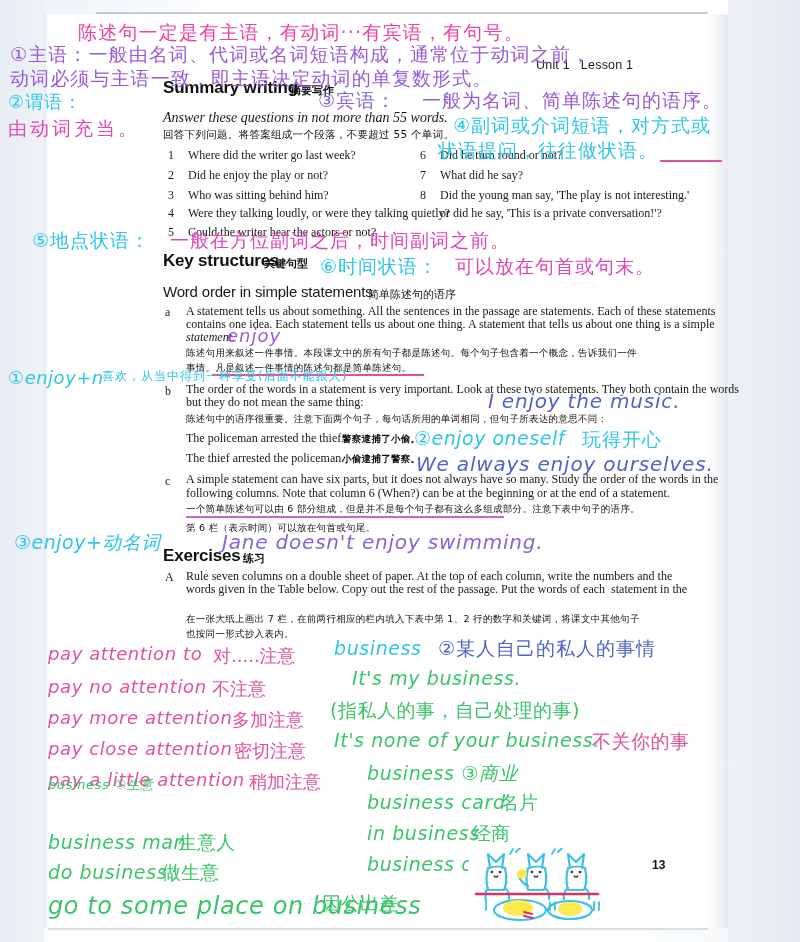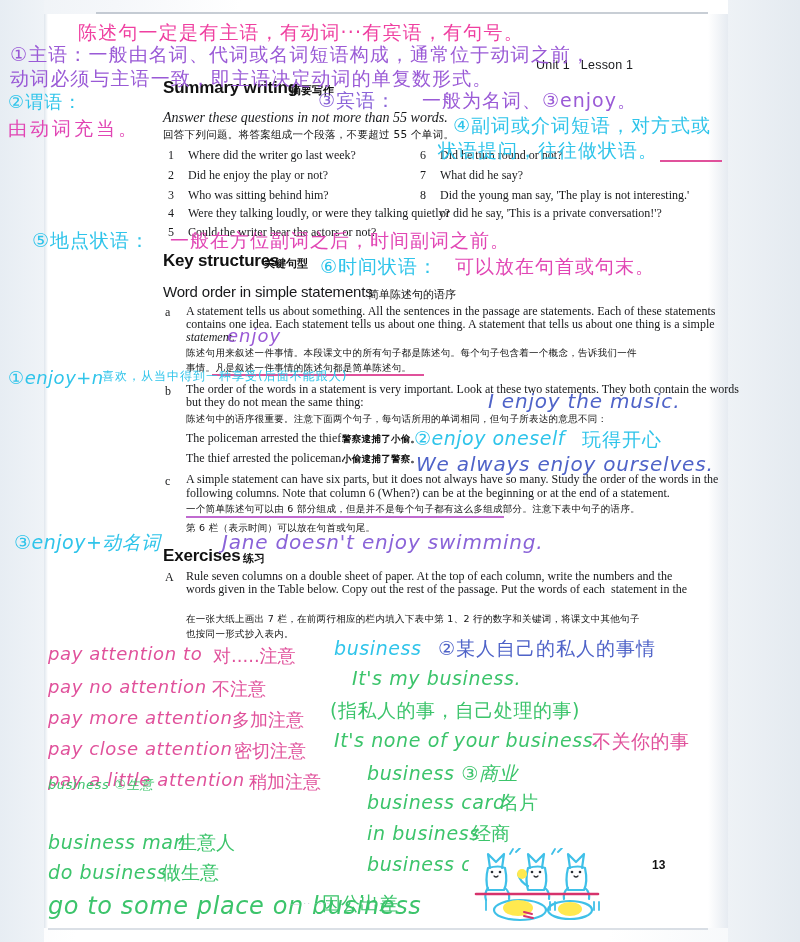--- a/index.html
+++ b/index.html
@@ -154,21 +154,21 @@
 
   <div class="h pink" style="left:78px; top:20px; font-size:19px; letter-spacing:1.2px;">陈述句一定是有主语，有动词···有宾语，有句号。</div>
 
   <div class="h purple" style="left:10px; top:42px; font-size:19px; letter-spacing:1.1px;">①主语：一般由名词、代词或名词短语构成，通常位于动词之前，</div>
   <div class="h purple" style="left:10px; top:66px; font-size:19px; letter-spacing:1.1px;">动词必须与主语一致，即主语决定动词的单复数形式。</div>
 
   <div class="h cyan" style="left:8px; top:90px; font-size:18px; letter-spacing:1px;">②谓语：</div>
   <div class="h magenta" style="left:8px; top:116px; font-size:19px; letter-spacing:3px;">由动词充当。</div>
 
   <div class="h violet" style="left:318px; top:88px; font-size:19px; letter-spacing:1px;">③宾语：</div>
-  <div class="h purple" style="left:422px; top:88px; font-size:19px; letter-spacing:1px;">一般为名词、③enjoy。</div>
+  <div class="h purple" style="left:422px; top:88px; font-size:19px; letter-spacing:1px;">一般为名词、简单陈述句的语序。</div>
 
   <div class="h cyan" style="left:415px; top:113px; font-size:19px; letter-spacing:1px;margin-left:38px;">④副词或介词短语，对方式或</div>
   <div class="h cyan" style="left:438px; top:138px; font-size:19px; letter-spacing:1px;">状语提问，往往做状语。</div>
   <div class="hl-line" style="left:660px; top:160px; width:62px; height:2px; background:#e0519b;"></div>
 
   <div class="h cyan" style="left:32px; top:228px; font-size:19px; letter-spacing:1px;">⑤地点状语：</div>
   <div class="h magenta" style="left:170px; top:228px; font-size:19px; letter-spacing:1px;">一般在方位副词之后，时间副词之前。</div>
 
   <div class="h cyan" style="left:320px; top:254px; font-size:19px; letter-spacing:1px;">⑥时间状语：</div>
   <div class="h magenta" style="left:455px; top:254px; font-size:19px; letter-spacing:1px;">可以放在句首或句末。</div>

